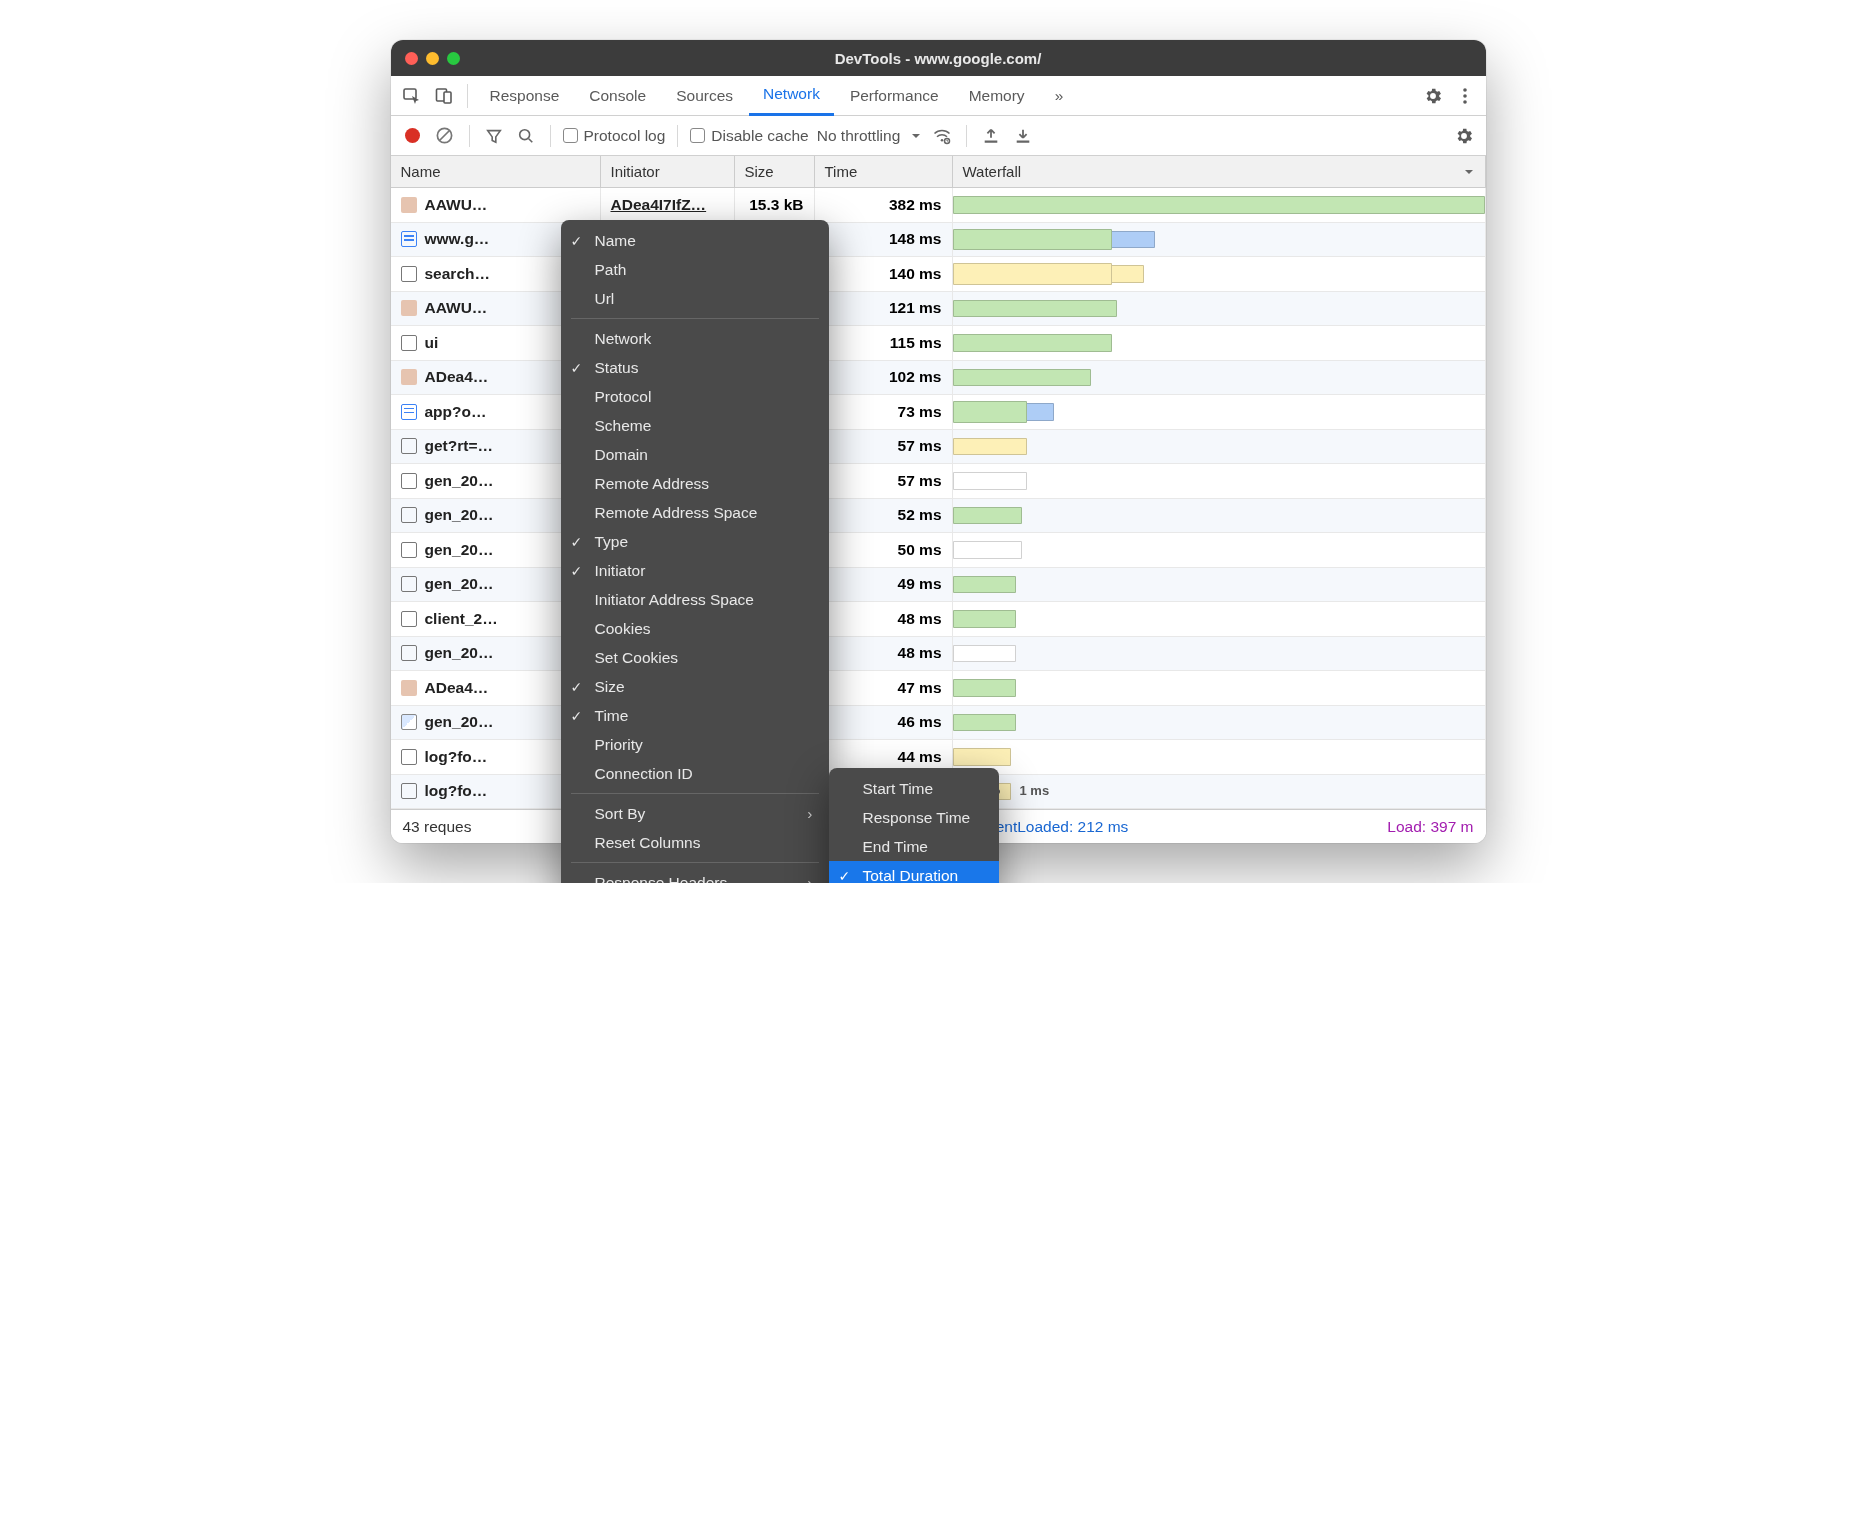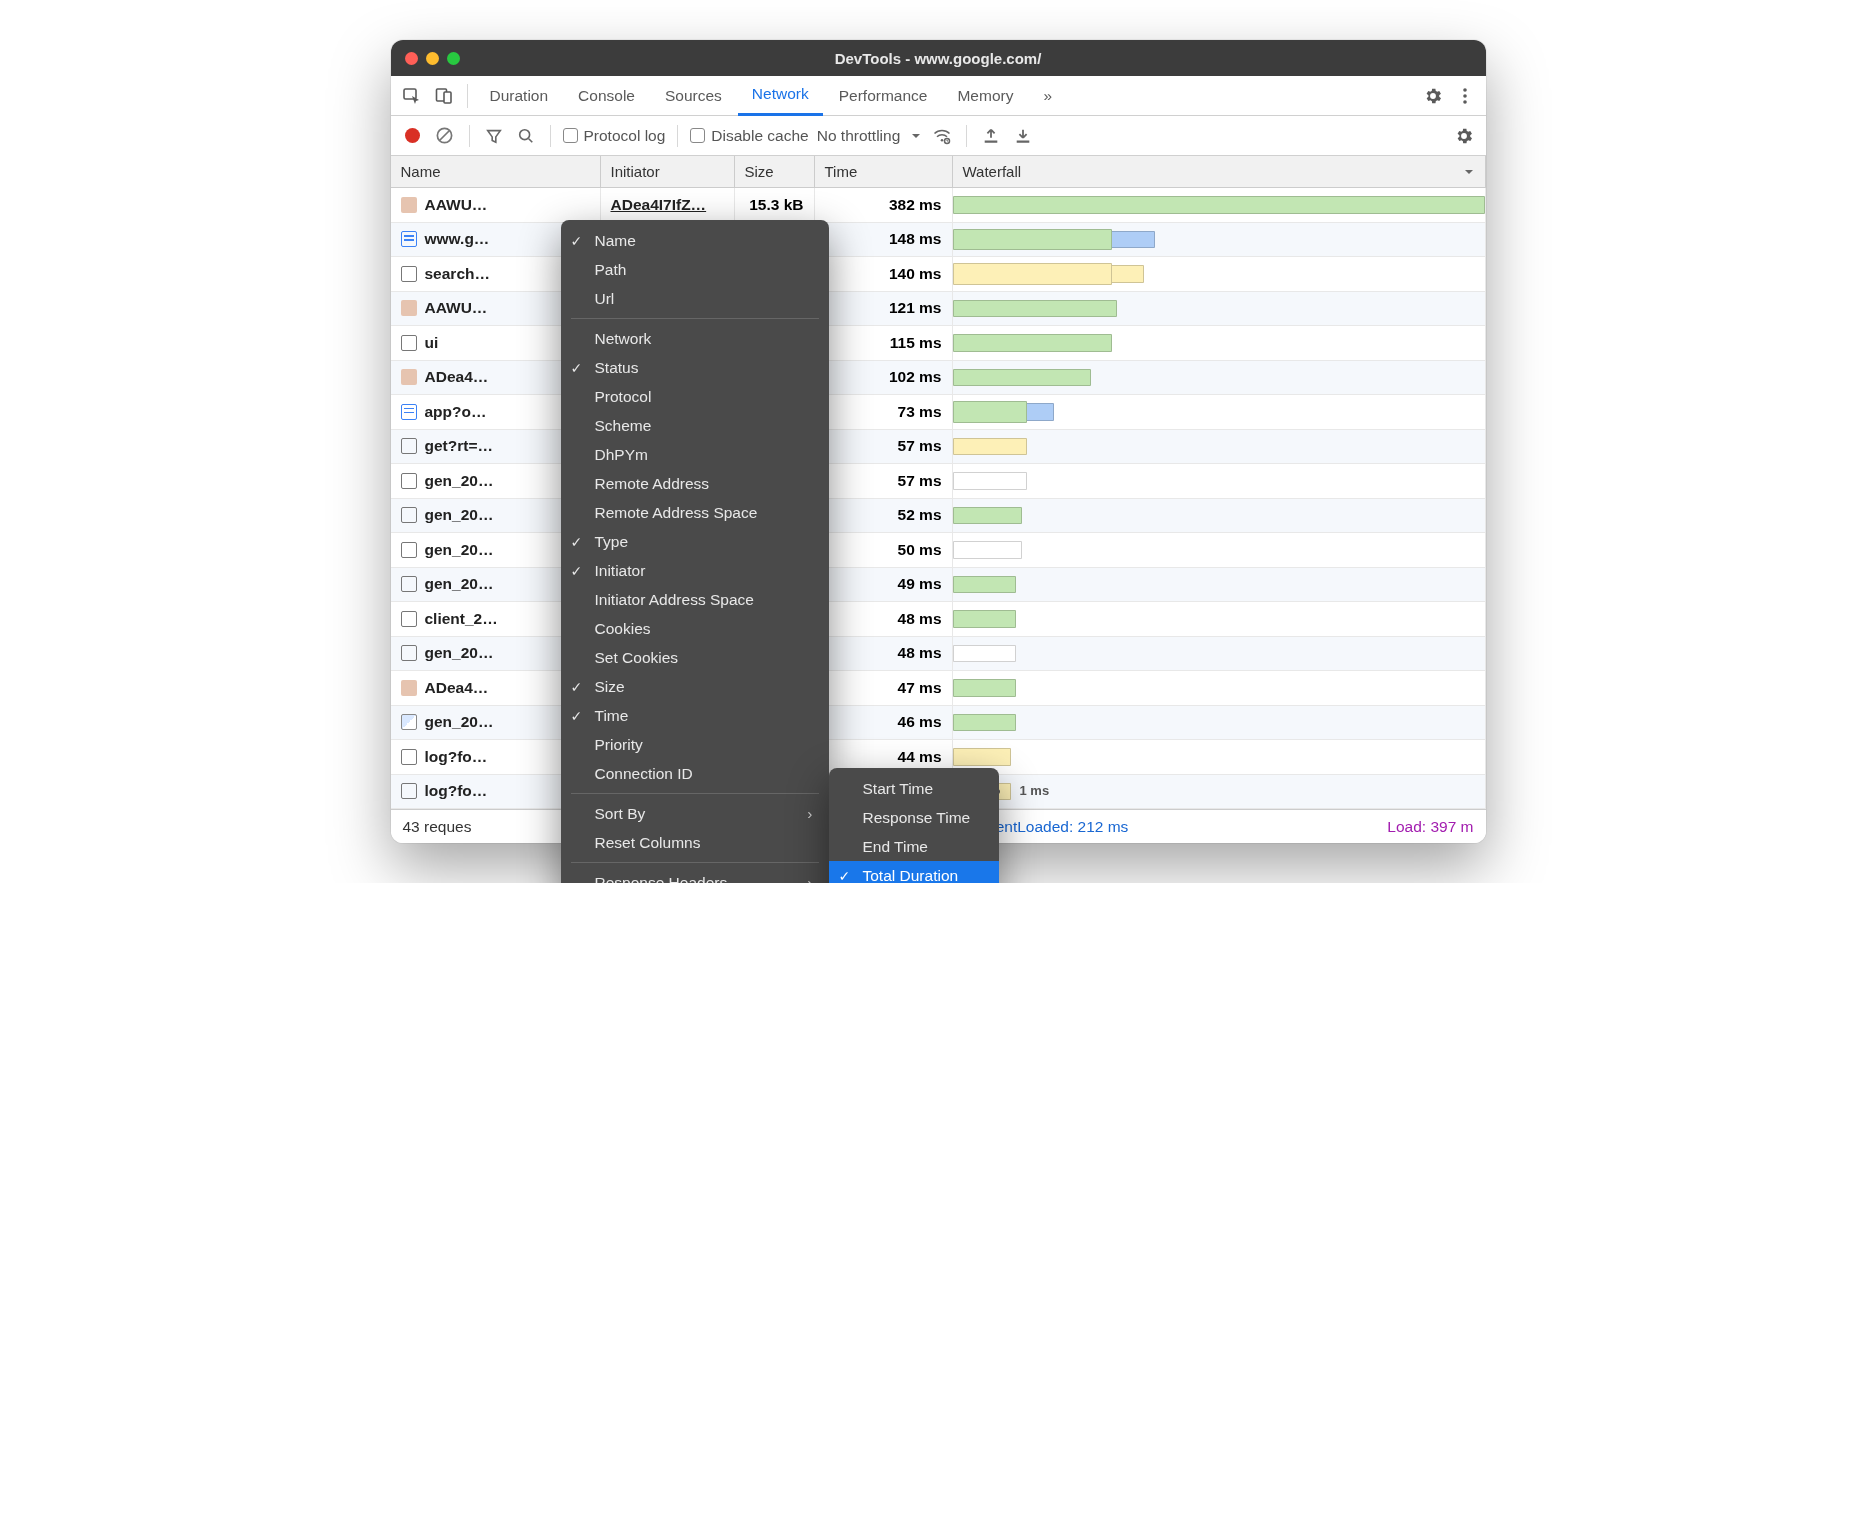--- a/index.html
+++ b/index.html
@@ -109,21 +109,21 @@
           <path d="M10 10 L17 14 L14 15 L13 18 Z" fill="#5a5a5a" stroke="none"></path>
         </svg>
     </div>
     <div class="iconbtn">
       <svg width="20" height="20" viewBox="0 0 20 20" fill="none" stroke="#5a5a5a" stroke-width="1.6">
           <rect x="2.5" y="3" width="10" height="12" rx="1"></rect>
           <rect x="10" y="6" width="7" height="11" rx="1" fill="#fff"></rect>
         </svg>
     </div>
     <div class="divider"></div>
-    <div id="tabs-host" style="display: contents;"><div class="tab">Duration</div><div class="tab">Console</div><div class="tab">Sources</div><div class="tab active">Network</div><div class="tab">Performance</div><div class="tab">Memory</div></div>
+    <div id="tabs-host" style="display: contents;"><div class="tab">Response</div><div class="tab">Console</div><div class="tab">Sources</div><div class="tab active">Network</div><div class="tab">Performance</div><div class="tab">Memory</div></div>
     <div class="tab">
         <span>»</span>
       </div>
     <div class="spacer"></div>
     <div class="iconbtn">
       <svg width="20" height="20" viewBox="0 0 24 24" fill="#5a5a5a">
           <path d="M19.4 13a7.8 7.8 0 0 0 .1-1 7.8 7.8 0 0 0-.1-1l2.1-1.6-2-3.4-2.5 1a7.6 7.6 0 0 0-1.7-1l-.4-2.6h-4l-.4 2.6a7.6 7.6 0 0 0-1.7 1l-2.5-1-2 3.4L6.5 11a7.8 7.8 0 0 0 0 2l-2.1 1.6 2 3.4 2.5-1c.5.4 1.1.7 1.7 1l.4 2.6h4l.4-2.6c.6-.3 1.2-.6 1.7-1l2.5 1 2-3.4Zm-7.4 2.5A3.5 3.5 0 1 1 15.5 12 3.5 3.5 0 0 1 12 15.5Z"></path>
         </svg>
     </div>
     <div class="iconbtn">
@@ -502,21 +502,21 @@
         <span class="chk">✓</span>
         <span>Status</span>
       </div>
       <div class="item">
         <span>Protocol</span>
       </div>
       <div class="item">
         <span>Scheme</span>
       </div>
       <div class="item">
-        <span>DhPYm</span>
+        <span>Domain</span>
       </div>
       <div class="item">
         <span>Remote Address</span>
       </div>
       <div class="item">
         <span>Remote Address Space</span>
       </div>
       <div class="item">
         <span class="chk">✓</span>
         <span>Type</span>

